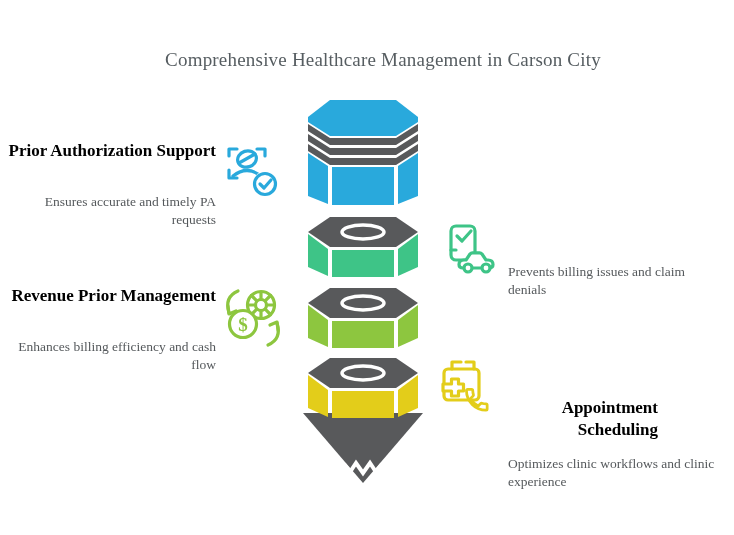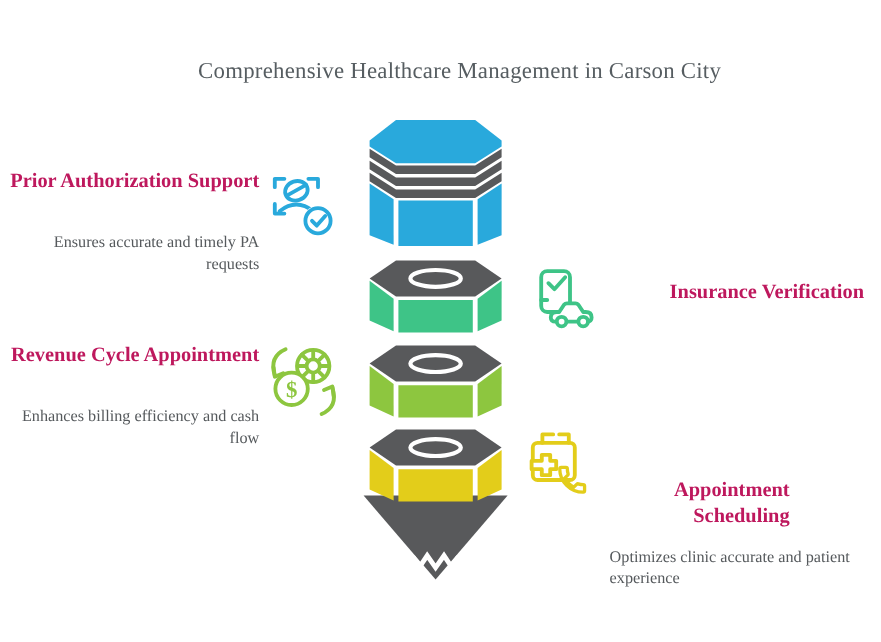--- a/index.html
+++ b/index.html
@@ -7,21 +7,21 @@
     position:relative;width:734px;height:535px;background:#ffffff;overflow:hidden;
     font-family:Liberation Serif, serif;
     padding-left:32px;
   }
   .title{
     position:absolute;left:0;right:0;top:49px;text-align:center;
     font-size:19px;font-weight:400;color:#565d61;letter-spacing:.2px;
   }
   .funnel{position:absolute;left:290px;top:95px;}
   .section{position:absolute;}
-  .section .heading{font-weight:bold;font-size:17px;line-height:22px;color:#be185d;text-align:right;}
+  .section .heading{font-weight:bold;font-size:17px;line-height:22px;color:#000000;text-align:right;}
   .section .desc{font-size:13.5px;line-height:17.5px;color:#55595c;margin-top:31px;}
   .sec-left{left:8px;width:208px;text-align:right;}
   .s1{top:140px;}
   .s2{top:285px;}
   .sec-right{left:508px;width:212px;text-align:left;}
   .s3{top:232px;}
   .s4{top:355px;}
   .s4 .heading{max-width:150px;margin-top:42px;}
   .s4 .desc{margin-top:14px;}
   .icon{position:absolute;}
@@ -93,54 +93,54 @@
       <ellipse cx="23" cy="16" rx="9.5" ry="8" transform="rotate(-18 23 16)"></ellipse>
       <path d="M15,20 L31,11"></path>
       <path d="M9,33 Q23,22 37,33"></path>
       <circle cx="41" cy="41" r="12.5" fill="#ffffff" stroke="none"></circle>
       <circle cx="41" cy="41" r="10.5"></circle>
       <path d="M36,41 l4,4 l7,-8"></path>
     </g>
   </svg>
 
   <div class="section sec-right s3">
-    <div class="heading">Insurance Verification</div>
+    <div class="desc">Prevents billing issues and claim denials</div>
   </div>
   <svg class="icon ic2" width="56" height="56" viewBox="0 0 56 56" xmlns="http://www.w3.org/2000/svg">
     <g fill="none" stroke-width="3.2" stroke-linecap="round" stroke-linejoin="round" stroke="#3ec487">
       <rect x="10" y="5" width="24" height="34" rx="5"></rect>
       <path d="M10,29 h5"></path>
       <path d="M16,15 l5,5 l9,-10"></path>
       <path d="M22,47 q-4,0 -4,-3.5 q0,-4.5 5,-4.5 h2 l4,-6 q1,-1.2 2.4,-1.2 h7.2 q1.4,0 2.4,1.2 l4,6 h2 q5,0 5,4.5 q0,3.5 -4,3.5 z" fill="#ffffff"></path>
       <circle cx="27" cy="47" r="4" fill="#ffffff"></circle>
       <circle cx="45" cy="47" r="4" fill="#ffffff"></circle>
     </g>
   </svg>
 
   <div class="section sec-left s2">
-    <div class="heading">Revenue Cycle Appointment</div>
+    <div class="heading">Revenue Prior Management</div>
     <div class="desc">Enhances billing efficiency and cash flow</div>
   </div>
   <svg class="icon ic3" width="64" height="64" viewBox="0 0 64 64" xmlns="http://www.w3.org/2000/svg">
     <g fill="none" stroke-width="3.2" stroke-linecap="round" stroke-linejoin="round" stroke="#8dc63f">
       <path d="M8,27 Q3,11 17,5"></path>
       <path d="M7,20 L8,28 L15,25"></path>
       <path d="M56,37 Q61,53 47,59"></path>
       <path d="M57,44 L56,36 L49,39"></path>
       <circle cx="40" cy="19" r="13.5" fill="#ffffff"></circle>
       <circle cx="40" cy="19" r="5.5"></circle>
       <path d="M46,19 h7 M44.2,23.2 l5.3,5.3 M40,25 v7.5 M35.8,23.2 l-5.3,5.3 M34,19 h-6.5 M35.8,14.8 l-5.3,-5.3 M40,13 V6.5 M44.2,14.8 l5.3,-5.3"></path>
       <circle cx="22" cy="38" r="13.5" fill="#ffffff"></circle>
       <text x="22" y="44.5" text-anchor="middle" font-size="19" font-weight="bold" stroke="none" fill="#8dc63f">$</text>
     </g>
   </svg>
 
   <div class="section sec-right s4">
     <div class="heading">Appointment Scheduling</div>
-    <div class="desc">Optimizes clinic accurate and patient experience</div>
+    <div class="desc">Optimizes clinic workflows and clinic experience</div>
   </div>
   <svg class="icon ic4" width="60" height="60" viewBox="0 0 60 60" xmlns="http://www.w3.org/2000/svg">
     <g fill="none" stroke-width="3.2" stroke-linecap="round" stroke-linejoin="round" stroke="#e3cd1a">
       <rect x="7" y="12" width="35" height="31" rx="4"></rect>
       <path d="M15,12 V5 H24"></path>
       <path d="M37,12 V5 H29"></path>
       <path d="M9,26 h8.5 v-5 h7 v5 h5 v7 h-5 v5 h-7 v-5 h-8.5 z" fill="#ffffff" transform="translate(-3,1)"></path>
       <g transform="translate(26,29) scale(1.15)">
         <path d="M6.62,10.79c1.44,2.83,3.76,5.14,6.59,6.59l2.2-2.2c0.27-0.27,0.67-0.36,1.02-0.24c1.12,0.37,2.33,0.57,3.57,0.57c0.55,0,1,0.45,1,1V20c0,0.55-0.45,1-1,1c-9.39,0-17-7.61-17-17c0-0.55,0.45-1,1-1h3.5c0.55,0,1,0.45,1,1c0,1.25,0.2,2.45,0.57,3.57c0.11,0.35,0.03,0.74-0.25,1.02L6.62,10.79z" fill="#ffffff" stroke-width="2.4"></path>
       </g>

